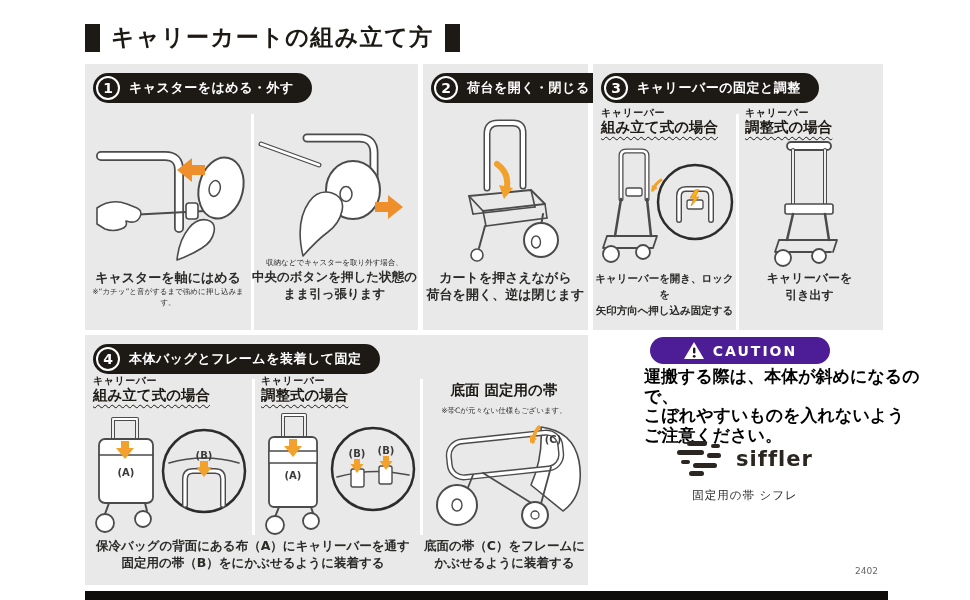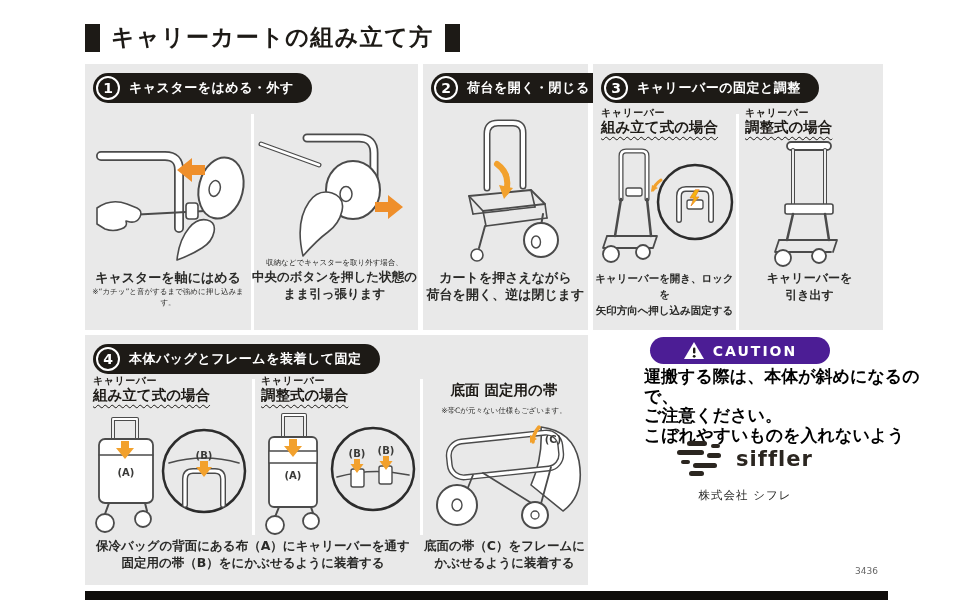--- a/index.html
+++ b/index.html
@@ -296,36 +296,36 @@
   <div class="caution-pill">
     <svg width="22" height="19" viewBox="0 0 22 19">
       <polygon points="11,1 21,18 1,18" fill="#fff"></polygon>
       <rect x="10" y="6.5" width="2.4" height="6" rx="1.2" fill="#1d1a16"></rect>
       <circle cx="11.2" cy="15.3" r="1.4" fill="#1d1a16"></circle>
     </svg>
     <span class="caution-label">CAUTION</span>
   </div>
   <div class="caution-text">
     <div>運搬する際は、本体が斜めになるので、</div>
+    <div>こぼれやすいものを入れないよう</div>
     <div>ご注意ください。</div>
-    <div>こぼれやすいものを入れないよう</div>
   </div>
 
   <div class="brand">
     <div class="brand-row">
       <span class="logo-mark">
         <i style="left:10px; top:1px;  width:20px; height:5px;"></i>
         <i style="left:34px; top:4px;  width:9px;  height:4px;"></i>
         <i style="left:0;    top:10px; width:27px; height:5px;"></i>
         <i style="left:30px; top:13px; width:14px; height:5px;"></i>
         <i style="left:4px;  top:20px; width:9px;  height:4px;"></i>
         <i style="left:16px; top:23px; width:24px; height:5px;"></i>
         <i style="left:12px; top:31px; width:15px; height:5px;"></i>
       </span>
       <span class="logo-text">siffler</span>
     </div>
-    <div class="company">株式会社 シフレ</div>
-  </div>
-
-  <div class="footer-code">3436</div>
+    <div class="company">固定用の帯 シフレ</div>
+  </div>
+
+  <div class="footer-code">2402</div>
   <div class="bottom-bar"></div>
 
 </div>
 
 </body></html>

